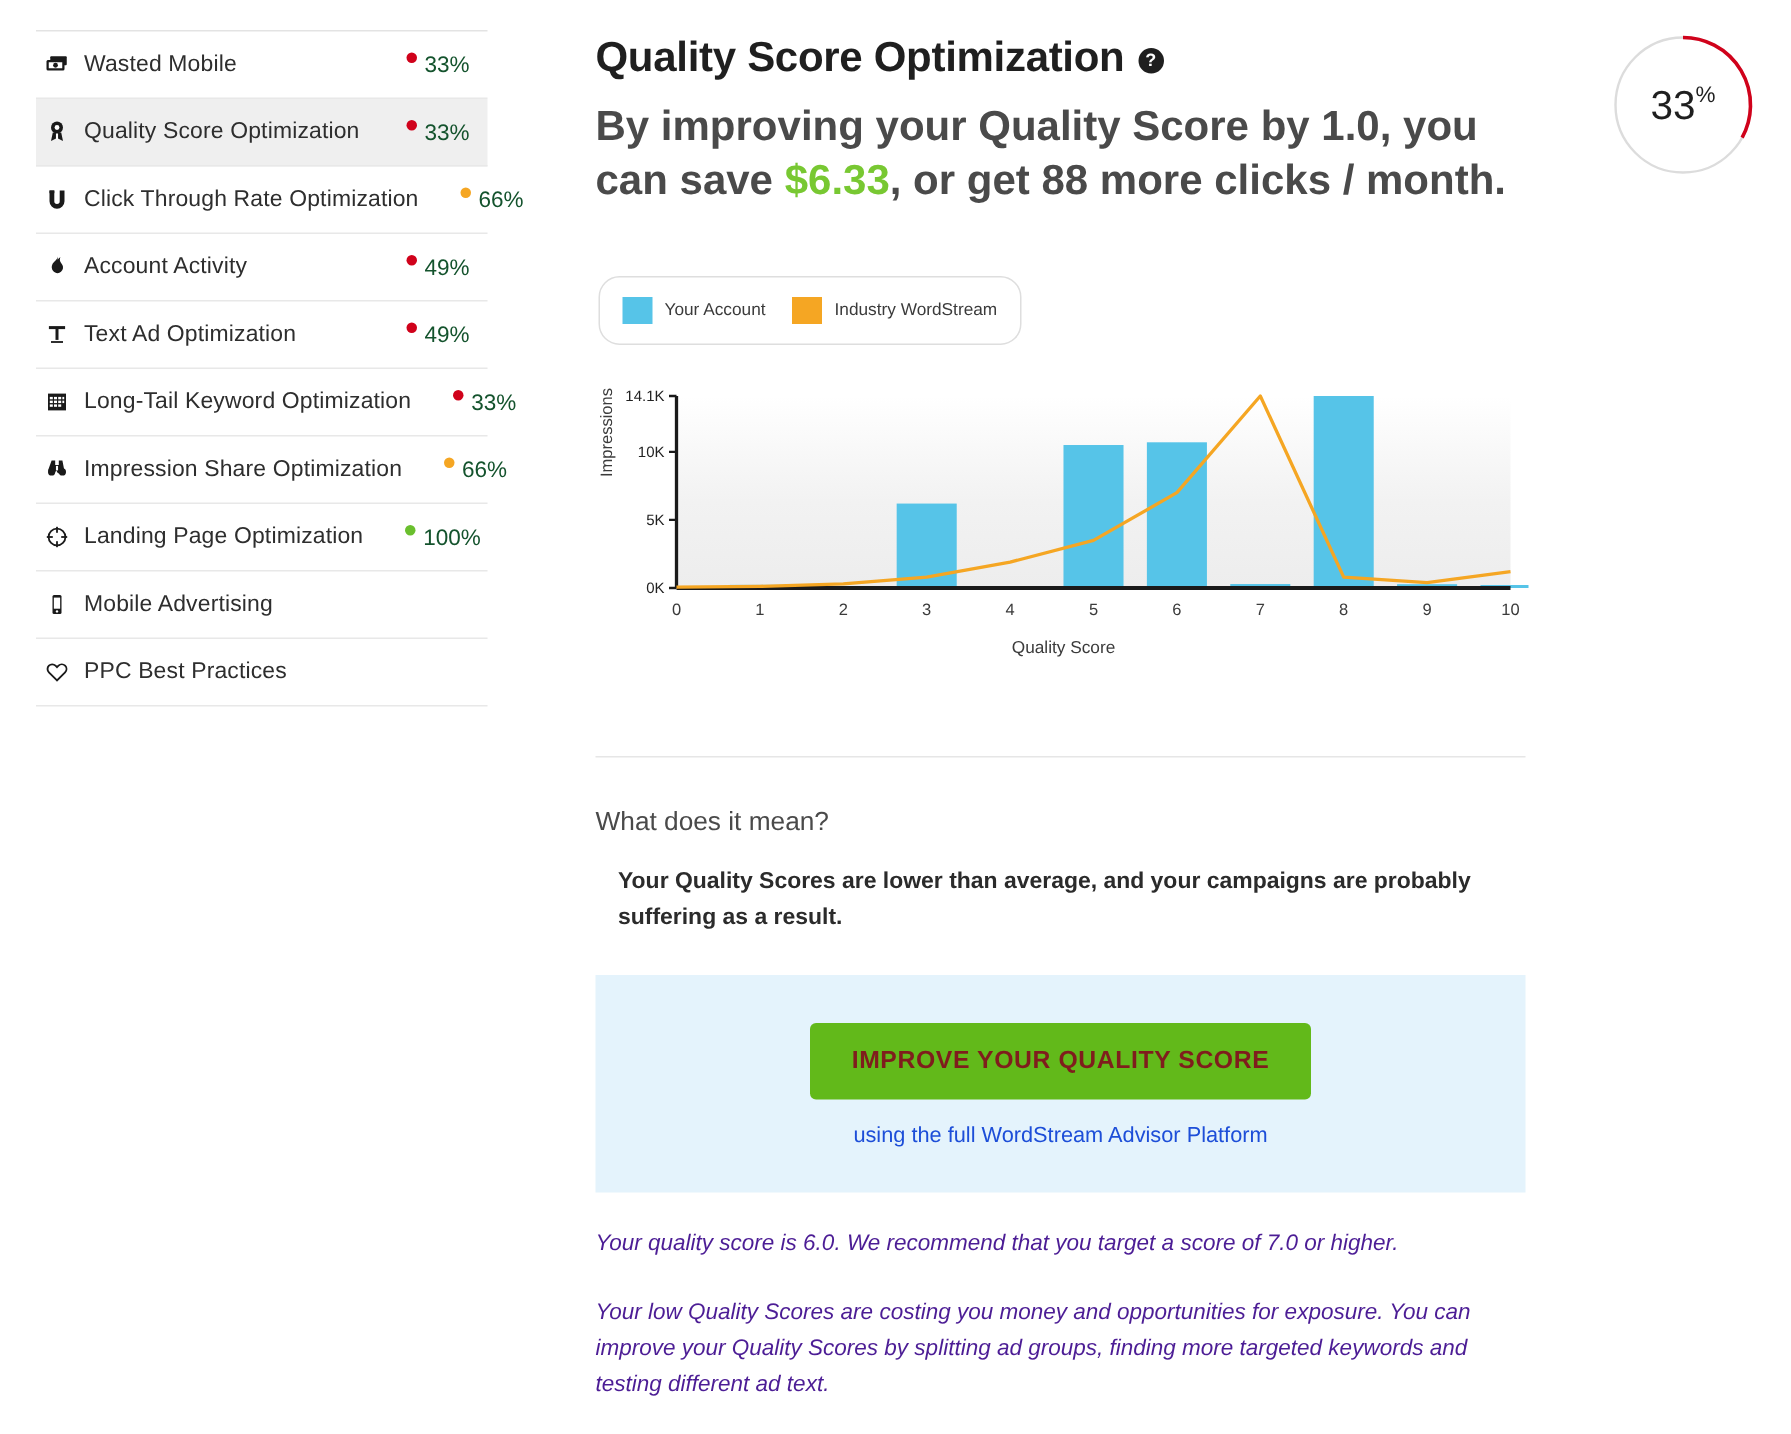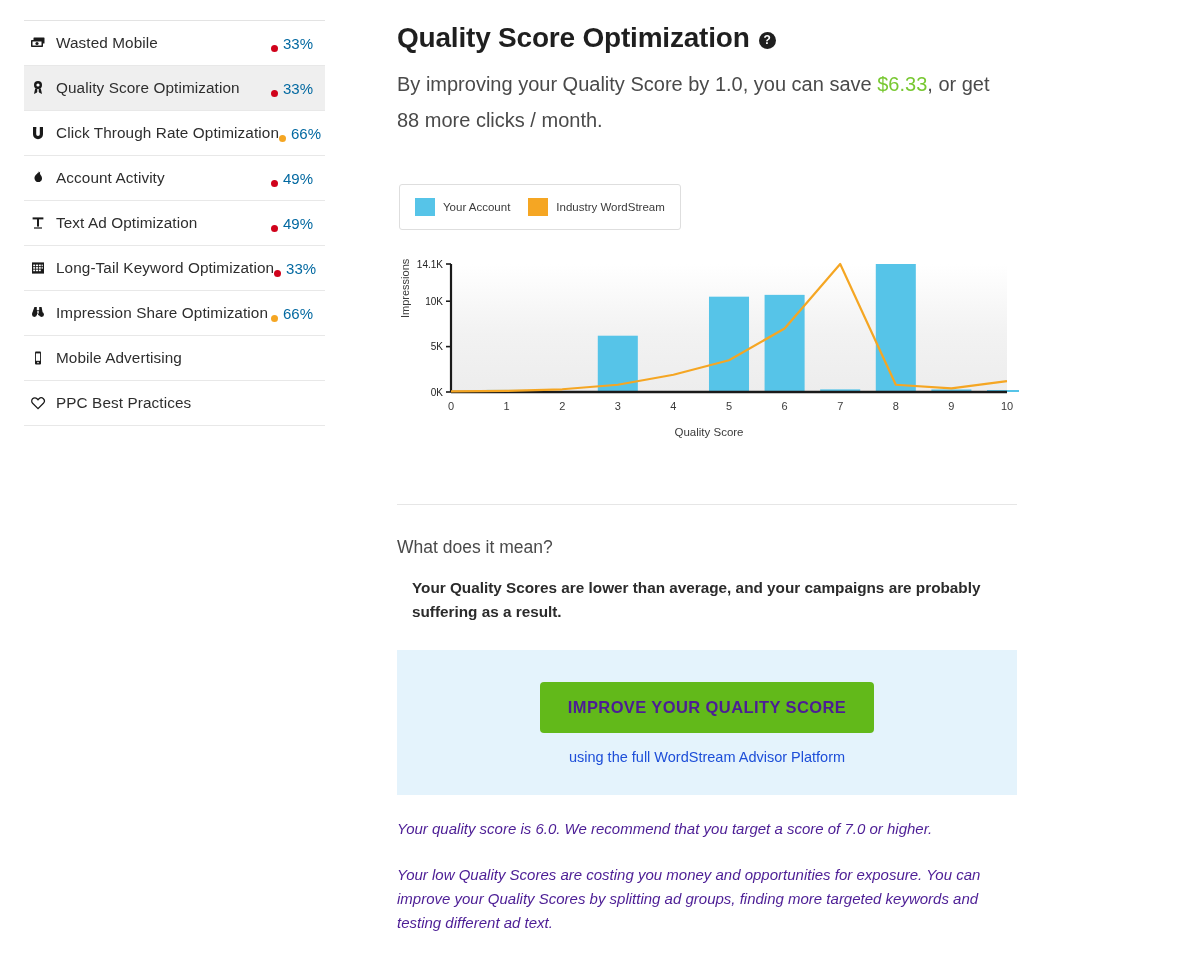--- a/index.html
+++ b/index.html
@@ -44,24 +44,25 @@
   .si-label {
     flex: 1 1 auto;
     font-size: 15.3px;
     color: #2e2e2e;
     letter-spacing: 0.1px;
     white-space: nowrap;
   }
   .si-metric {
     flex: 0 0 auto;
     display: flex;
-    align-items: flex-end;
+    align-items: flex-start;
     gap: 5px;
     font-size: 15px;
-    color: #0369a1;
+    color: #14532d;
+    margin-left: 28px;
   }
   .dot { width: 7px; height: 7px; border-radius: 50%; display: inline-block; }
 
   
   .main {
     flex: 1 1 auto;
     position: relative;
     padding: 22px 0 0 72px;
   }
   .main-inner { width: 620px; }
@@ -85,40 +86,40 @@
     font-weight: bold;
     display: inline-flex;
     align-items: center;
     justify-content: center;
     line-height: 1;
     cursor: pointer;
     position: relative;
     top: 2px;
   }
   .headline {
-    font-size: 20px;
+    font-size: 28px;
     line-height: 36px;
     color: #4a4a4a;
-    font-weight: normal;
+    font-weight: bold;
     margin: 0 0 46px 0;
     max-width: 625px;
   }
   .headline .save { color: #78c832; }
 
   .chart-title {
     font-size: 17px;
     color: #4a4a4a;
     margin: 0 0 20px 2px;
   }
   .legend {
     display: inline-flex;
     align-items: flex-start;
     gap: 18px;
     border: 1px solid #dedede;
-    border-radius: 3px;
+    border-radius: 14px;
     padding: 13px 15px;
     background: #fff;
     margin: 0 0 22px 2px;
   }
   .legend-item { display: flex; align-items: center; gap: 8px; }
   .legend-swatch { width: 20px; height: 18px; }
   .legend-text { font-size: 11.5px; color: #3b3b3b; }
 
   
   .chart-wrap {
@@ -165,21 +166,21 @@
   }
   .cta-box {
     width: 620px;
     background: #e4f3fc;
     padding: 32px 0 30px 0;
     text-align: center;
   }
   .cta-button {
     display: inline-block;
     background: #62b91a;
-    color: #4c1d95;
+    color: #7f1d1d;
     border: none;
     font-family: "Liberation Sans", sans-serif;
     font-size: 16.5px;
     font-weight: bold;
     letter-spacing: 0.4px;
     padding: 16px 28px;
     border-radius: 4px;
     cursor: pointer;
   }
   .cta-sub {
@@ -324,20 +325,36 @@
               <path d="M4.4 2 h2.4 v3 h2.4 V2 h2.4 l1.2 6.2 a2.6 2.6 0 0 1 -5.1 0.6 H7.3 a2.6 2.6 0 0 1 -5.1 -0.6 Z" fill="#1a1a1a"></path>
               <rect x="7.3" y="5.6" width="1.4" height="3" fill="#fff"></rect>
               <circle cx="4.4" cy="9.6" r="2.4" fill="#1a1a1a"></circle>
               <circle cx="11.6" cy="9.6" r="2.4" fill="#1a1a1a"></circle>
             </svg>
           </span>
           <span class="si-label">Impression Share Optimization</span>
           <span class="si-metric">
             <span class="dot" style="background: rgb(245, 166, 35);"></span>
             <span>66%</span>
+          </span>
+        </div>
+        <div class="sidebar-item">
+          <span class="si-icon">
+            <svg width="16" height="16" viewBox="0 0 16 16">
+              <circle cx="8" cy="8" r="5.6" fill="none" stroke="#1a1a1a" stroke-width="1.2"></circle>
+              <rect x="7.4" y="1.2" width="1.2" height="4" fill="#1a1a1a"></rect>
+              <rect x="7.4" y="10.8" width="1.2" height="4" fill="#1a1a1a"></rect>
+              <rect x="1.2" y="7.4" width="4" height="1.2" fill="#1a1a1a"></rect>
+              <rect x="10.8" y="7.4" width="4" height="1.2" fill="#1a1a1a"></rect>
+            </svg>
+          </span>
+          <span class="si-label">Landing Page Optimization</span>
+          <span class="si-metric">
+            <span class="dot" style="background: rgb(106, 191, 46);"></span>
+            <span>100%</span>
           </span>
         </div>
         <div class="sidebar-item">
           <span class="si-icon">
             <svg width="16" height="16" viewBox="0 0 16 16">
               <rect x="5" y="1.6" width="6" height="12.8" rx="1" fill="#1a1a1a"></rect>
               <rect x="5.9" y="3.4" width="4.2" height="7.4" fill="#fff"></rect>
               <circle cx="8" cy="12.6" r="0.8" fill="#fff"></circle>
             </svg>
           </span>
@@ -432,14 +449,24 @@
 
       <div class="cta-box">
         <button class="cta-button">IMPROVE YOUR QUALITY SCORE</button>
         <div class="cta-sub">using the full WordStream Advisor Platform</div>
       </div>
 
       <p class="body-para">Your quality score is 6.0. We recommend that you target a score of 7.0 or higher.</p>
       <p class="body-para">Your low Quality Scores are costing you money and opportunities for exposure. You can improve your Quality Scores by splitting ad groups, finding more targeted keywords and testing different ad text.</p>
     </div>
 
+    <div class="gauge">
+      <svg width="96" height="96" viewBox="0 0 96 96">
+        <circle cx="48" cy="48" r="45" fill="none" stroke="#dcdcdc" stroke-width="1.6"></circle>
+        <path id="gauge-arc-path" fill="none" stroke="#d0021b" stroke-width="2.4" stroke-linecap="butt" d="M 48 3 A 45 45 0 0 1 87.43 69.68"></path>
+      </svg>
+      <div class="gauge-text">
+        <span class="gauge-num">33</span>
+        <span class="gauge-pct">%</span>
+      </div>
+    </div>
   </section>
 </div>
 
 </body></html>

